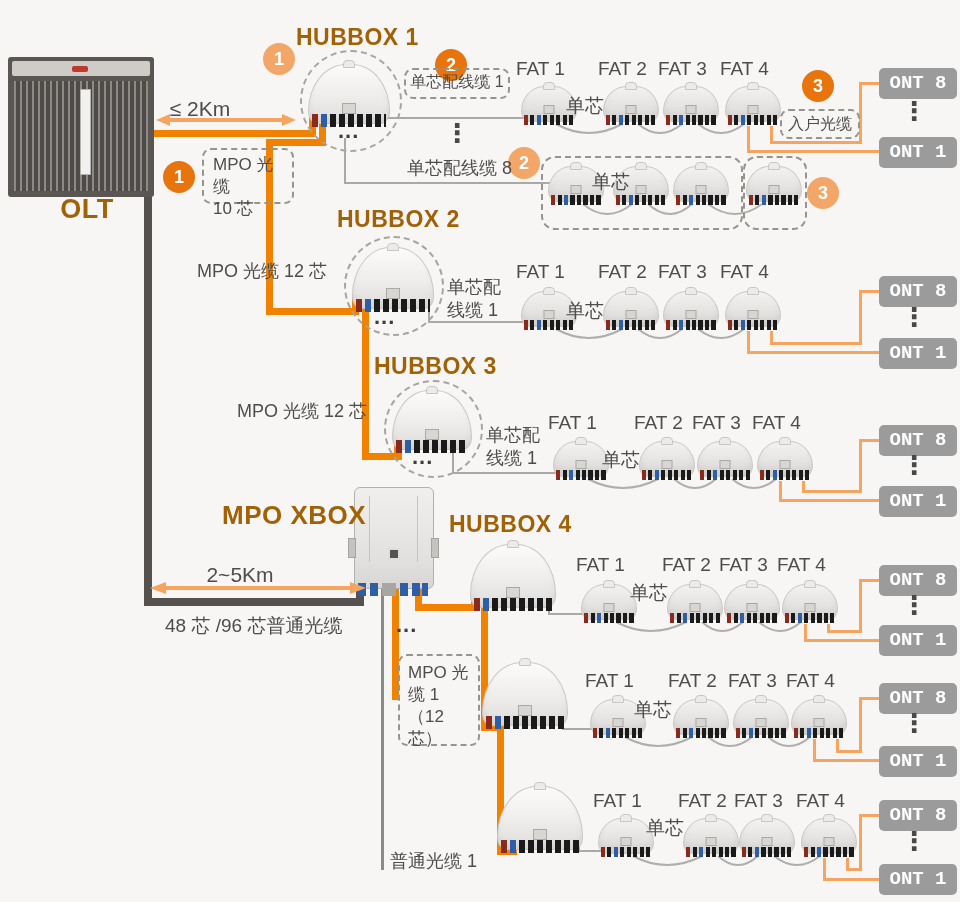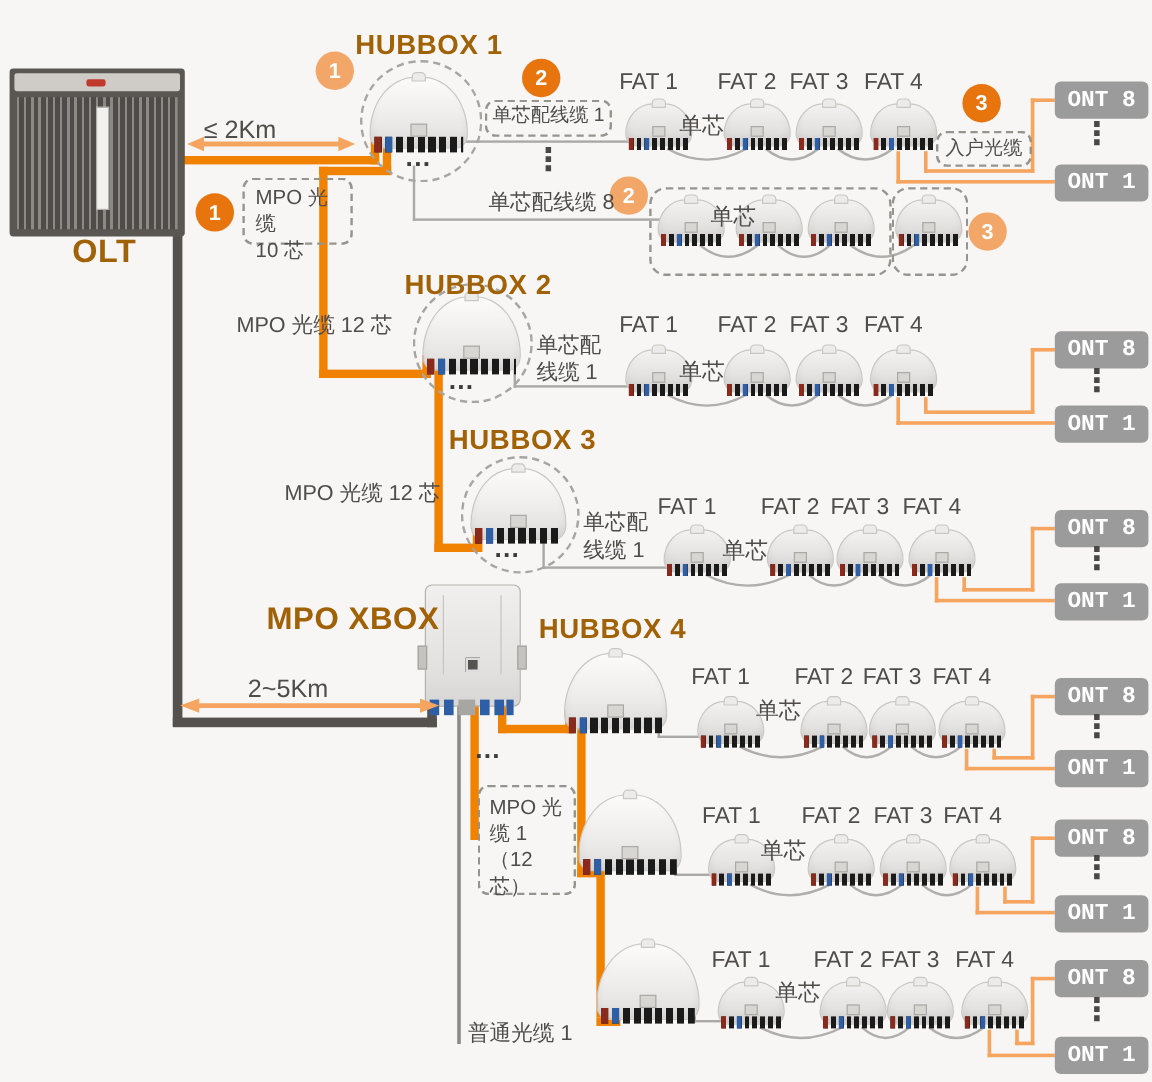--- a/index.html
+++ b/index.html
@@ -210,21 +210,21 @@
   <div class="dome" style="left:308px;top:64px;width:80px;height:58px;">
       <div class="ports"></div>
     </div>
   <div class="orange-title" style="left:296px;top:24px;font-size:23px;">HUBBOX 1</div>
   <div class="dots" style="left:338px;top:126px;">...</div>
 
   <div class="dashcircle" style="left:344px;top:236px;width:96px;height:96px;"></div>
   <div class="dome" style="left:352px;top:247px;width:80px;height:60px;">
       <div class="ports"></div>
     </div>
-  <div class="orange-title" style="left:337px;top:206px;font-size:23px;margin-top:18px;">HUBBOX 2</div>
+  <div class="orange-title" style="left:337px;top:206px;font-size:23px;">HUBBOX 2</div>
   <div class="dots" style="left:374px;top:312px;">...</div>
 
   <div class="dashcircle" style="left:384px;top:380px;width:95px;height:94px;"></div>
   <div class="dome" style="left:392px;top:390px;width:78px;height:58px;">
       <div class="ports"></div>
     </div>
   <div class="orange-title" style="left:374px;top:353px;font-size:23px;">HUBBOX 3</div>
   <div class="dots" style="left:412px;top:452px;">...</div>
 
   <div class="dome" style="left:470px;top:544px;width:84px;height:62px;">
@@ -391,36 +391,37 @@
 
   <div class="badge" style="left:163px;top:161px;">1</div>
   <div class="badge badge--light" style="left:263px;top:43px;">1</div>
   <div class="badge" style="left:435px;top:49px;">2</div>
   <div class="badge badge--light" style="left:508px;top:147px;">2</div>
   <div class="badge" style="left:802px;top:70px;">3</div>
   <div class="badge badge--light" style="left:807px;top:177px;">3</div>
 
   <div class="dashbox pre" style="left:202px;top:148px;width:92px;height:56px;">MPO 光缆
 10 芯</div>
-  <div class="dashbox ctr" style="left:404px;top:83px;width:106px;height:31px;padding:2px 4px;font-size:16px;">单芯配线缆 1</div>
+  <div class="dashbox ctr" style="left:404px;top:68px;width:106px;height:31px;padding:2px 4px;font-size:16px;">单芯配线缆 1</div>
   <div class="dashbox ctr" style="left:780px;top:109px;width:80px;height:30px;padding:3px 4px;font-size:16px;">入户光缆</div>
   <div class="dashbox pre" style="left:398px;top:654px;width:82px;height:92px;padding:6px 8px;">MPO 光
 缆 1
 （12 芯）</div>
 
   <div class="txt ctr" style="left:145px;top:96px;width:110px;font-size:21px;">≤ 2Km</div>
   <div class="txt" style="left:407px;top:157px;font-size:18px;">单芯配线缆 8</div>
   <div class="vdots" style="left:444px;top:120px;">⋮</div>
   <div class="txt" style="left:197px;top:260px;font-size:18px;">MPO 光缆 12 芯</div>
   <div class="txt pre" style="left:447px;top:276px;font-size:18px;">单芯配
 线缆 1</div>
   <div class="txt" style="left:237px;top:400px;font-size:18px;">MPO 光缆 12 芯</div>
   <div class="txt pre" style="left:486px;top:424px;font-size:18px;">单芯配
 线缆 1</div>
   <div class="txt ctr" style="left:180px;top:562px;width:120px;font-size:21px;">2~5Km</div>
+  <div class="txt" style="left:165px;top:614px;font-size:19px;">48 芯 /96 芯普通光缆</div>
   <div class="txt" style="left:390px;top:850px;font-size:18px;">普通光缆 1</div>
 
   <svg class="overlay" style="left:156px;top:112px;" width="140" height="16">
     <line x1="12" y1="8" x2="128" y2="8" stroke="#F5A55F" stroke-width="4"></line>
     <polygon points="0,8 14,2 14,14" fill="#F5A55F"></polygon>
     <polygon points="140,8 126,2 126,14" fill="#F5A55F"></polygon>
   </svg>
   <svg class="overlay" style="left:150px;top:580px;" width="216" height="16">
     <line x1="14" y1="8" x2="202" y2="8" stroke="#F5A55F" stroke-width="4"></line>
     <polygon points="0,8 16,2 16,14" fill="#F5A55F"></polygon>

